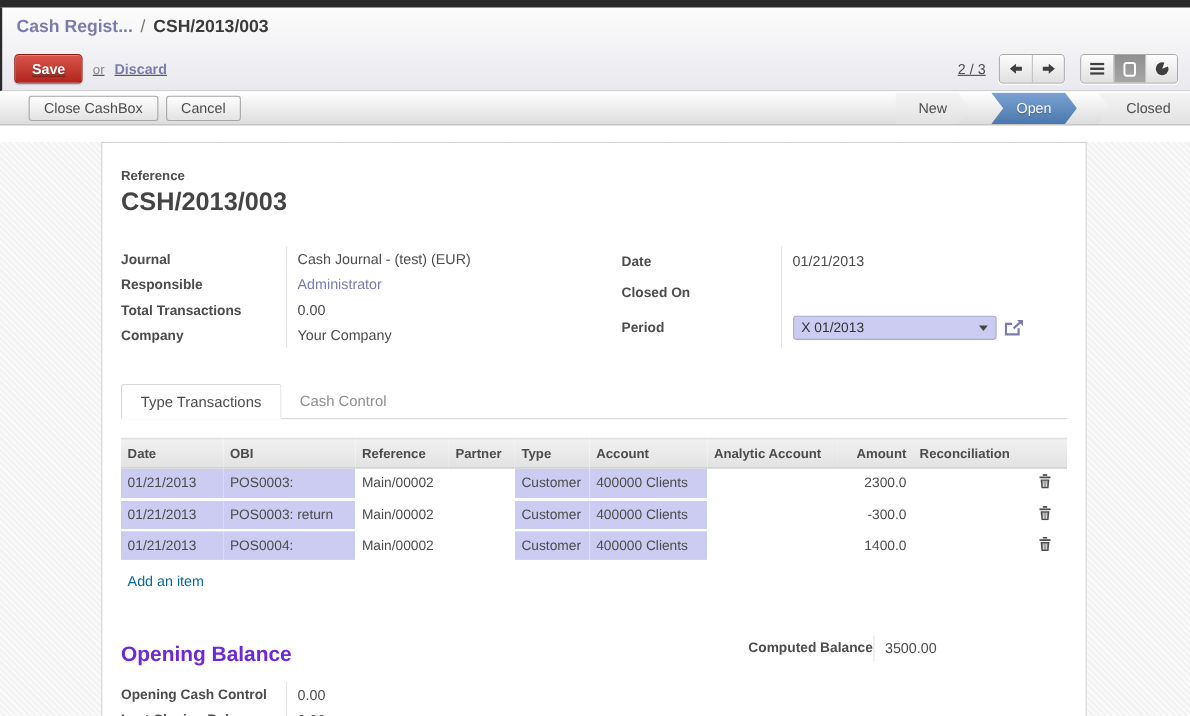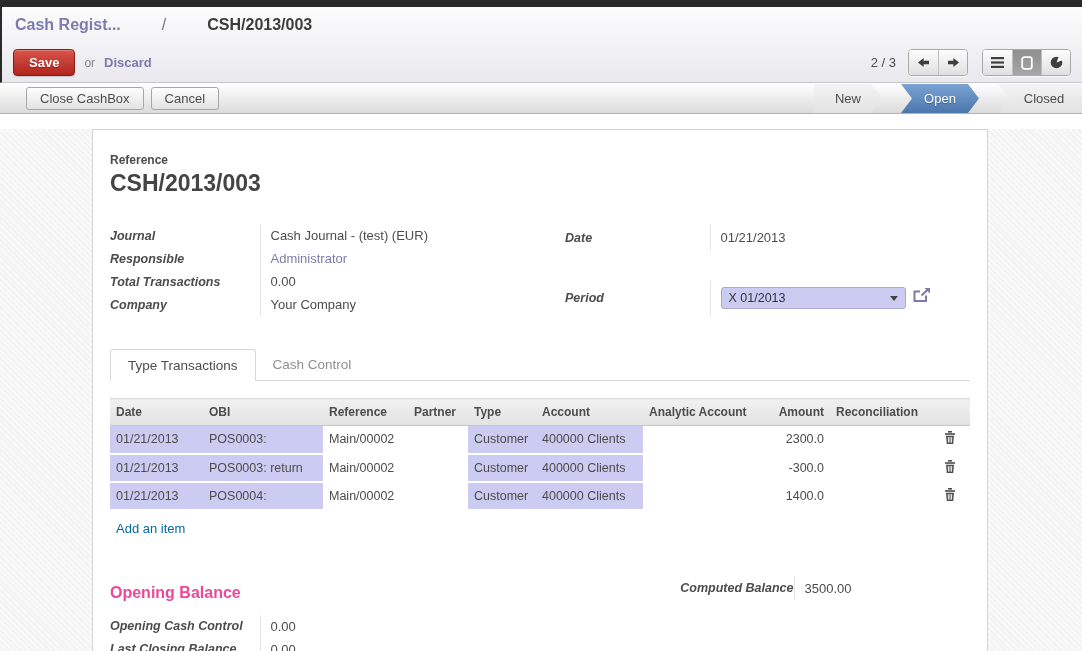--- a/index.html
+++ b/index.html
@@ -9,25 +9,25 @@
     font-family:"Liberation Sans", sans-serif;
     background:#fff; color:#4c4c4c;
   }
   
   .topbar { height:7px; background:#2a2a2a; }
   .hdr {
     background:linear-gradient(#fcfcfc,#e9e8ee);
     border-left:2px solid #2a2a2a;
     border-bottom:1px solid #c6c6c6;
   }
-  .crumb-row { height:36px; display:flex; align-items:center; padding-left:13px; font-size:16px;gap:34px; }
+  .crumb-row { height:36px; display:flex; align-items:center; padding-left:13px; font-size:16px; }
   .crumb-link { color:#7c7bad; font-weight:bold; text-decoration:none; cursor:pointer; }
   .crumb-sep { color:#777; margin:0 7px; font-weight:normal; }
   .crumb-cur { color:#3c3c3c; font-weight:bold; }
-  .save-row { height:39px; display:flex; align-items:center; padding:0 11px; }
+  .save-row { height:39px; display:flex; align-items:center; padding:0 11px;text-decoration:underline; }
   .btn-save {
     background:linear-gradient(#d8544a,#b1251d); color:#fff; font-weight:bold; font-size:13px;
     border:1px solid #8c1b14; border-radius:4px; padding:5px 15px; cursor:pointer;
     text-shadow:0 1px 1px rgba(0,0,0,.3); box-shadow:inset 0 1px 0 rgba(255,255,255,.25), 0 1px 1px rgba(0,0,0,.15);
   }
   .or { color:#888; font-size:12px; margin:0 9px; }
   .discard { color:#7c7bad; font-weight:bold; font-size:13px; text-decoration:none; cursor:pointer; }
   .spacer { flex:1; }
   .pager-text { font-size:13px; color:#4c4c4c; margin-right:12px; }
   .btn-group { display:flex; border:1px solid #a9a9a9; border-radius:4px; overflow:hidden;
@@ -72,26 +72,26 @@
   .ref-label { font-size:12px; font-weight:bold; color:#4c4c4c; margin-top:6px; }
   .ref-value { font-size:23px; font-weight:bold; color:#444; margin-top:3px; }
   
   .fields { display:flex; margin-top:27px; }
   .fgroup { display:table; border-collapse:collapse; }
   .group-left { width:455px; }
   .group-right { flex:1; }
   .frow { display:table-row; }
   .flabel {
     display:table-cell; width:150px; font-weight:bold; font-size:12.5px; color:#4c4c4c;
-    padding:4px 0; border-right:1px solid #e4e4e4; vertical-align:middle;font-style:italic;
+    padding:4px 0; border-right:1px solid #e4e4e4; vertical-align:middle;
   }
   .group-right .flabel { width:145px; }
   .fvalue { display:table-cell; padding:4px 0 4px 10px; font-size:13px; color:#4c4c4c; vertical-align:middle; min-height:21px; }
   .fvalue.link { color:#7c7bad; cursor:pointer; }
-  .fvalue-flex { display:flex; }
+  .fvalue-flex { display:flex; align-items:center; }
   .select {
     width:185px; height:22px; background:#ccccf2; border:1px solid #a9a9d0; border-radius:3px;
     display:inline-flex; align-items:center; justify-content:space-between;
     font-size:12.5px; color:#333; padding:0 7px; cursor:pointer;
   }
   .caret { width:0; height:0; border-left:4px solid transparent; border-right:4px solid transparent; border-top:5px solid #444; }
   .ext-icon { margin-left:7px; cursor:pointer; display:inline-flex; }
   .empty-val { display:inline-block; min-height:14px; }
   
   .tabs { margin-top:33px; border-bottom:1px solid #d8d8d8; display:flex; }
@@ -110,21 +110,21 @@
   .tx td { font-size:12.5px; color:#4c4c4c; padding:0 6px; height:28px; border-bottom:2px solid #fff;
            white-space:nowrap; overflow:hidden; cursor:pointer; }
   .tx td.req { background:#ccccf2; }
   .tx th.num, .tx td.num { text-align:right; }
   .tx td.del { text-align:center; cursor:pointer; }
   .add-item { margin:10px 0 0 6px; font-size:13px; color:#0369a1; cursor:pointer; display:inline-block; }
   
   .balances { display:flex; margin-top:40px; }
   .bal-left { width:537px; padding-top:7px; }
   .bal-right { flex:1; }
-  .bal-title { color:#ec4899; font-size:16px; font-weight:bold; margin:0 0 13px 0; }
+  .bal-title { color:#6d28d9; font-size:19px; font-weight:bold; margin:0 0 13px 0; }
   .bal-right .flabel { width:147px;text-align:right; }
   svg { display:block; }
 </style>
 </head>
 <body>
 
 <div class="topbar"></div>
 
 <div class="hdr">
   <div class="crumb-row">
@@ -220,20 +220,21 @@
           <div class="fvalue">Your Company</div>
         </div>
       </div>
 
       <div class="fgroup group-right">
         <div class="frow">
           <div class="flabel">Date</div>
           <div class="fvalue">01/21/2013</div>
         </div>
         <div class="frow">
+          <div class="flabel">Closed On</div>
           <div class="fvalue"><span class="empty-val"></span></div>
         </div>
         <div class="frow">
           <div class="flabel">Period</div>
           <div class="fvalue">
             <span class="fvalue-flex">
               <span class="select">
                 <span>X 01/2013</span>
                 <span class="caret"></span>
               </span>

